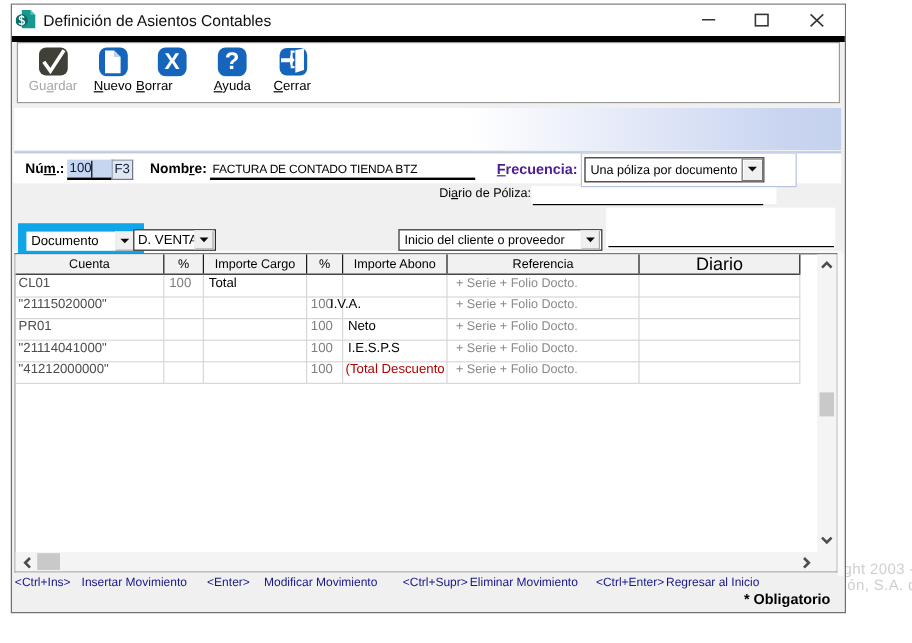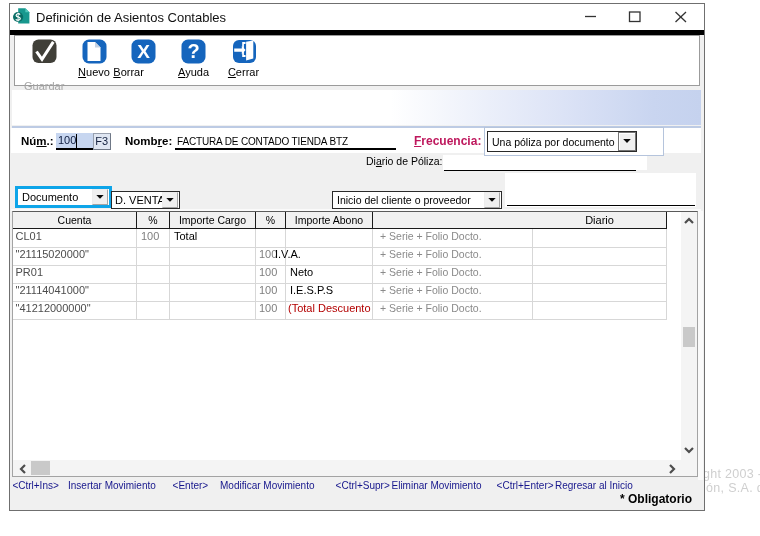--- a/index.html
+++ b/index.html
@@ -33,21 +33,21 @@
       <line x1="106" y1="8" x2="95.5" y2="18" stroke="#333" stroke-width="1.3"></line>
     </svg>
   </div>
 
   <div class="abs" style="left:4px;top:31px;width:684px;height:49px;background:#ffffff;border:1px solid #9b9b9b"></div>
 
   <svg class="abs" style="left:22px;top:35px" width="25" height="25" viewBox="0 0 25 25">
     <rect x="0.5" y="0.5" width="24" height="23.5" rx="6" fill="#403f38"></rect>
     <path d="M4.5 12.5 L10 20.3 L21.3 2.9" fill="none" stroke="#fff" stroke-width="3"></path>
   </svg>
-  <div class="abs" style="left:4.2px;top:76px;width:60px;text-align:center;font-size:11px;color:#a6a6a6">Gu<u>a</u>rdar</div>
+  <div class="abs" style="left:4.2px;top:62px;width:60px;text-align:center;font-size:11px;color:#a6a6a6">Gu<u>a</u>rdar</div>
 
   <svg class="abs" style="left:72px;top:35px" width="25" height="25" viewBox="0 0 25 25">
     <rect x="0.5" y="0.5" width="24" height="24" rx="6.5" fill="#1565bd"></rect>
     <path d="M5.5 3 L13 3 L18.5 8.5 L18.5 22 L5.5 22 Z" fill="#ffffff"></path>
     <path d="M13 3 L13 8.5 L18.5 8.5 Z" fill="#c6d2e2"></path>
   </svg>
   <div class="abs" style="left:54px;top:62px;width:60px;text-align:center;font-size:11px;color:#000"><u>N</u>uevo</div>
 
   <svg class="abs" style="left:121px;top:35px" width="25" height="25" viewBox="0 0 25 25">
     <rect x="0.5" y="0.5" width="24" height="24" rx="6.5" fill="#1565bd"></rect>
@@ -80,38 +80,38 @@
 
   <div class="abs" style="left:495px;top:169px;width:191px;height:33.5px;background:#ffffff"></div>
 
   <div class="abs" style="left:11px;top:130.5px;font-size:11.5px;font-weight:bold;color:#000">Nú<u>m</u>.:</div>
   <div class="abs" style="left:46px;top:129px;width:37px;height:15px;background:#c7d6f0;border-bottom:2px solid #000;font-size:11px;color:#0d1b3e;line-height:15px;padding-left:2px">100</div>
   <div class="abs" style="left:65.5px;top:129.5px;width:1px;height:14px;background:#000"></div>
   <div class="abs" style="left:83px;top:129px;width:15.5px;height:14.5px;background:#dfe6f2;border:1px solid #98a0ae;border-right-color:#6f7886;border-bottom-color:#6f7886;font-size:11px;color:#13203f;text-align:center;line-height:15px">F3</div>
   <div class="abs" style="left:115px;top:130.5px;font-size:11.5px;font-weight:bold;color:#000">Nomb<u>r</u>e:</div>
   <div class="abs" style="left:167px;top:132px;font-size:10px;letter-spacing:-0.15px;color:#000;white-space:nowrap">FACTURA DE CONTADO TIENDA BTZ</div>
   <div class="abs" style="left:165px;top:144px;width:221px;height:1.5px;background:#000"></div>
-  <div class="abs" style="left:404px;top:130px;font-size:12px;font-weight:bold;color:#be185d"><u>F</u>recuencia:</div>
+  <div class="abs" style="left:404px;top:130px;font-size:12px;font-weight:bold;color:#4c1d95"><u>F</u>recuencia:</div>
 
   <div class="abs" style="left:474px;top:123px;width:178px;height:27px;background:#fff;border:1px solid #b5c4dc"></div>
 
   <div class="abs" style="left:477px;top:127px;width:148px;height:19px;background:#fff;border:1px solid #2a2a2a">
     <div class="abs" style="left:4px;top:0;height:19px;line-height:20px;font-size:10.5px;color:#000;white-space:nowrap">Una póliza por documento</div>
     <div class="abs" style="right:0px;top:0px;width:16px;height:17px;background:#f0f0f0;border:1px solid #757575;box-shadow:inset 1px 1px 0 #ffffff">
       <svg width="16" height="16" viewBox="0 0 16 16">
           <path d="M4.2 6 L11.8 6 L8 10 Z" fill="#0a0a0a"></path>
         </svg>
     </div>
   </div>
 
   <div class="abs" style="left:356px;top:151px;font-size:10.5px;color:#000">Di<u>a</u>rio de Póliza:</div>
   <div class="abs" style="left:434px;top:165.5px;width:192px;height:1.5px;background:#000"></div>
 
 
-  <div class="abs" style="left:5px;top:182px;width:91px;height:16px;background:#fff;border:3px solid #0ea5e9">
+  <div class="abs" style="left:5px;top:182px;width:91px;height:16px;background:#fff;border:7px solid #0ea5e9">
     <div class="abs" style="left:4px;top:0;height:16px;line-height:17px;font-size:11px;color:#000;white-space:nowrap">Documento</div>
     <div class="abs" style="right:1px;top:0px;width:14px;height:14px;background:#f0f0f0;border:1px solid #a5a5a5;border-top-color:#ededed;border-left-color:#ededed">
       <svg width="14" height="14" viewBox="0 0 14 14">
           <path d="M3.3 5 L10.7 5 L7 8.8 Z" fill="#0a0a0a"></path>
         </svg>
     </div>
   </div>
   <div class="abs" style="left:101px;top:186.5px;width:67px;height:16px;background:#fff;border:1px solid #2a2a2a">
     <div class="abs" style="left:3px;top:0;height:16px;line-height:17px;font-size:11px;color:#000;white-space:nowrap;overflow:hidden;width:48px">D. VENTA</div>
     <div class="abs" style="right:1px;top:0px;width:14px;height:14px;background:#f0f0f0;border:1px solid #a5a5a5;border-top-color:#ededed;border-left-color:#ededed">
@@ -131,21 +131,22 @@
   <div class="abs" style="left:497px;top:200.5px;width:188px;height:1.5px;background:#000"></div>
 
   <div class="abs" style="left:2px;top:207px;width:684px;height:264px;background:#ffffff;border:1px solid #a3a3a3;border-top-color:#5a5a5a">
 
     <div class="abs" style="left:0;top:0;width:654px;height:16px;background:#f1f1f1;border-bottom:1px solid #1a1a1a"></div>
     <div class="abs" style="left:0;top:0;width:123px;height:16px;border-right:1px solid #1a1a1a;font-size:10.5px;text-align:center;line-height:17px">Cuenta</div>
     <div class="abs" style="left:124px;top:0;width:32px;height:16px;border-right:1px solid #1a1a1a;font-size:10.5px;text-align:center;line-height:17px">%</div>
     <div class="abs" style="left:157px;top:0;width:85px;height:16px;border-right:1px solid #1a1a1a;font-size:10.5px;text-align:center;line-height:17px">Importe Cargo</div>
     <div class="abs" style="left:243px;top:0;width:29px;height:16px;border-right:1px solid #1a1a1a;font-size:10.5px;text-align:center;line-height:17px">%</div>
     <div class="abs" style="left:273px;top:0;width:86px;height:16px;border-right:1px solid #1a1a1a;font-size:10.5px;text-align:center;line-height:17px">Importe Abono</div>
-    <div class="abs" style="left:520px;top:0;width:133px;height:16px;border-right:1px solid #1a1a1a;font-size:11px;text-align:center;line-height:17px">Diario</div>
+    <div class="abs" style="left:360px;top:0;width:159px;height:16px;border-right:1px solid #1a1a1a;font-size:10.5px;text-align:center;line-height:17px">Referencia</div>
+    <div class="abs" style="left:520px;top:0;width:133px;height:16px;border-right:1px solid #1a1a1a;font-size:15px;text-align:center;line-height:17px">Diario</div>
 
     <div class="abs" style="left:0;top:17px;width:654px;height:91px">
 
       <div class="abs" style="left:123px;top:0;width:1px;height:91px;background:#d7d7d7"></div>
       <div class="abs" style="left:156px;top:0;width:1px;height:91px;background:#d7d7d7"></div>
       <div class="abs" style="left:242px;top:0;width:1px;height:91px;background:#d7d7d7"></div>
       <div class="abs" style="left:272px;top:0;width:1px;height:91px;background:#d7d7d7"></div>
       <div class="abs" style="left:359px;top:0;width:1px;height:91px;background:#d7d7d7"></div>
       <div class="abs" style="left:519px;top:0;width:1px;height:91px;background:#d7d7d7"></div>
       <div class="abs" style="left:653px;top:0;width:1px;height:91px;background:#d7d7d7"></div>

